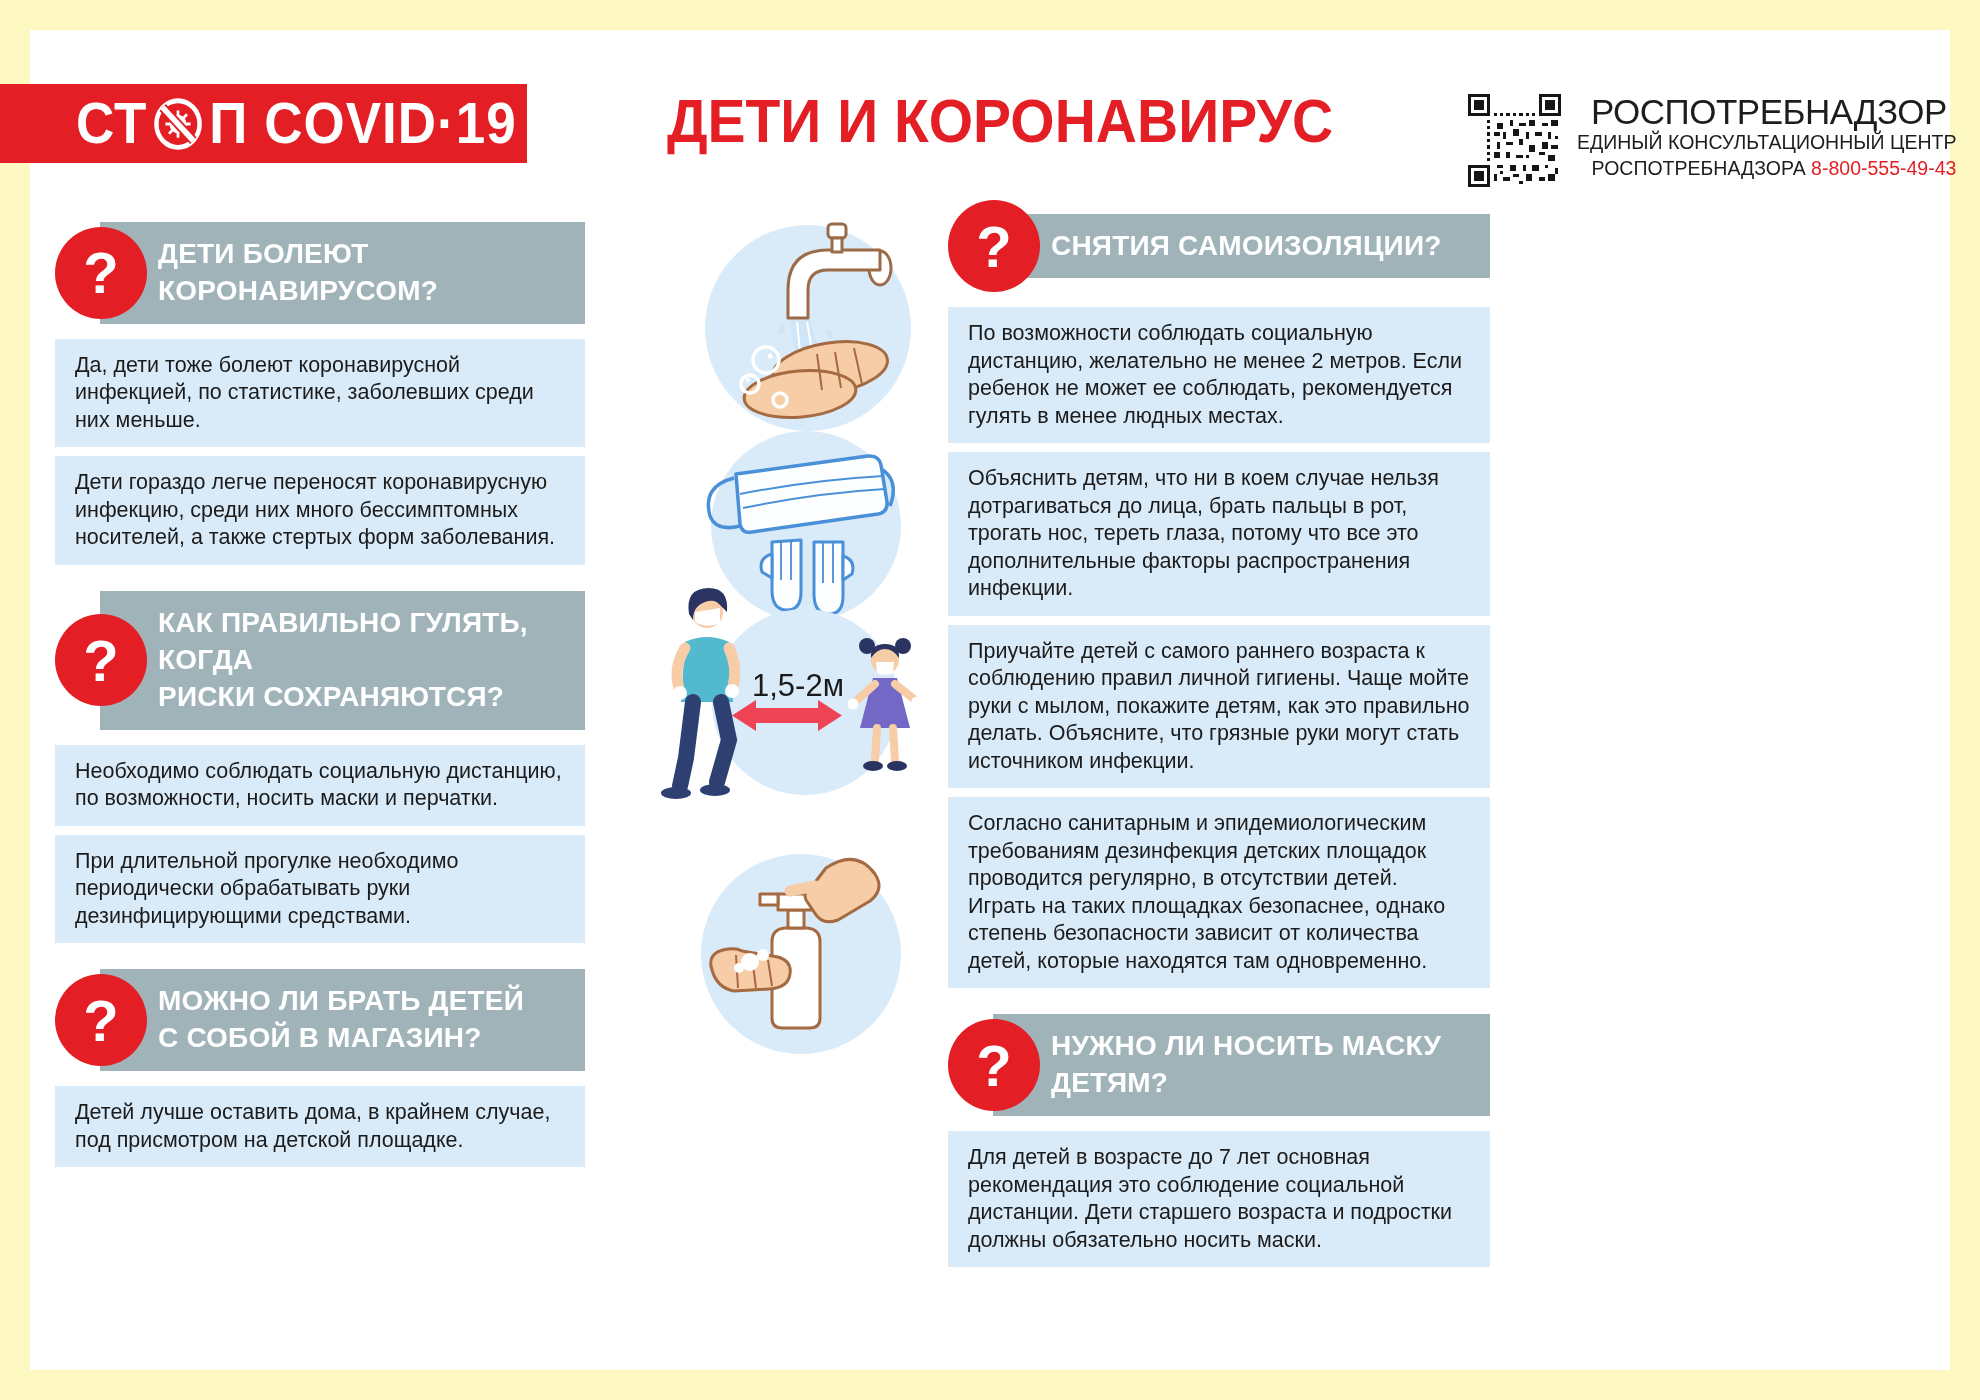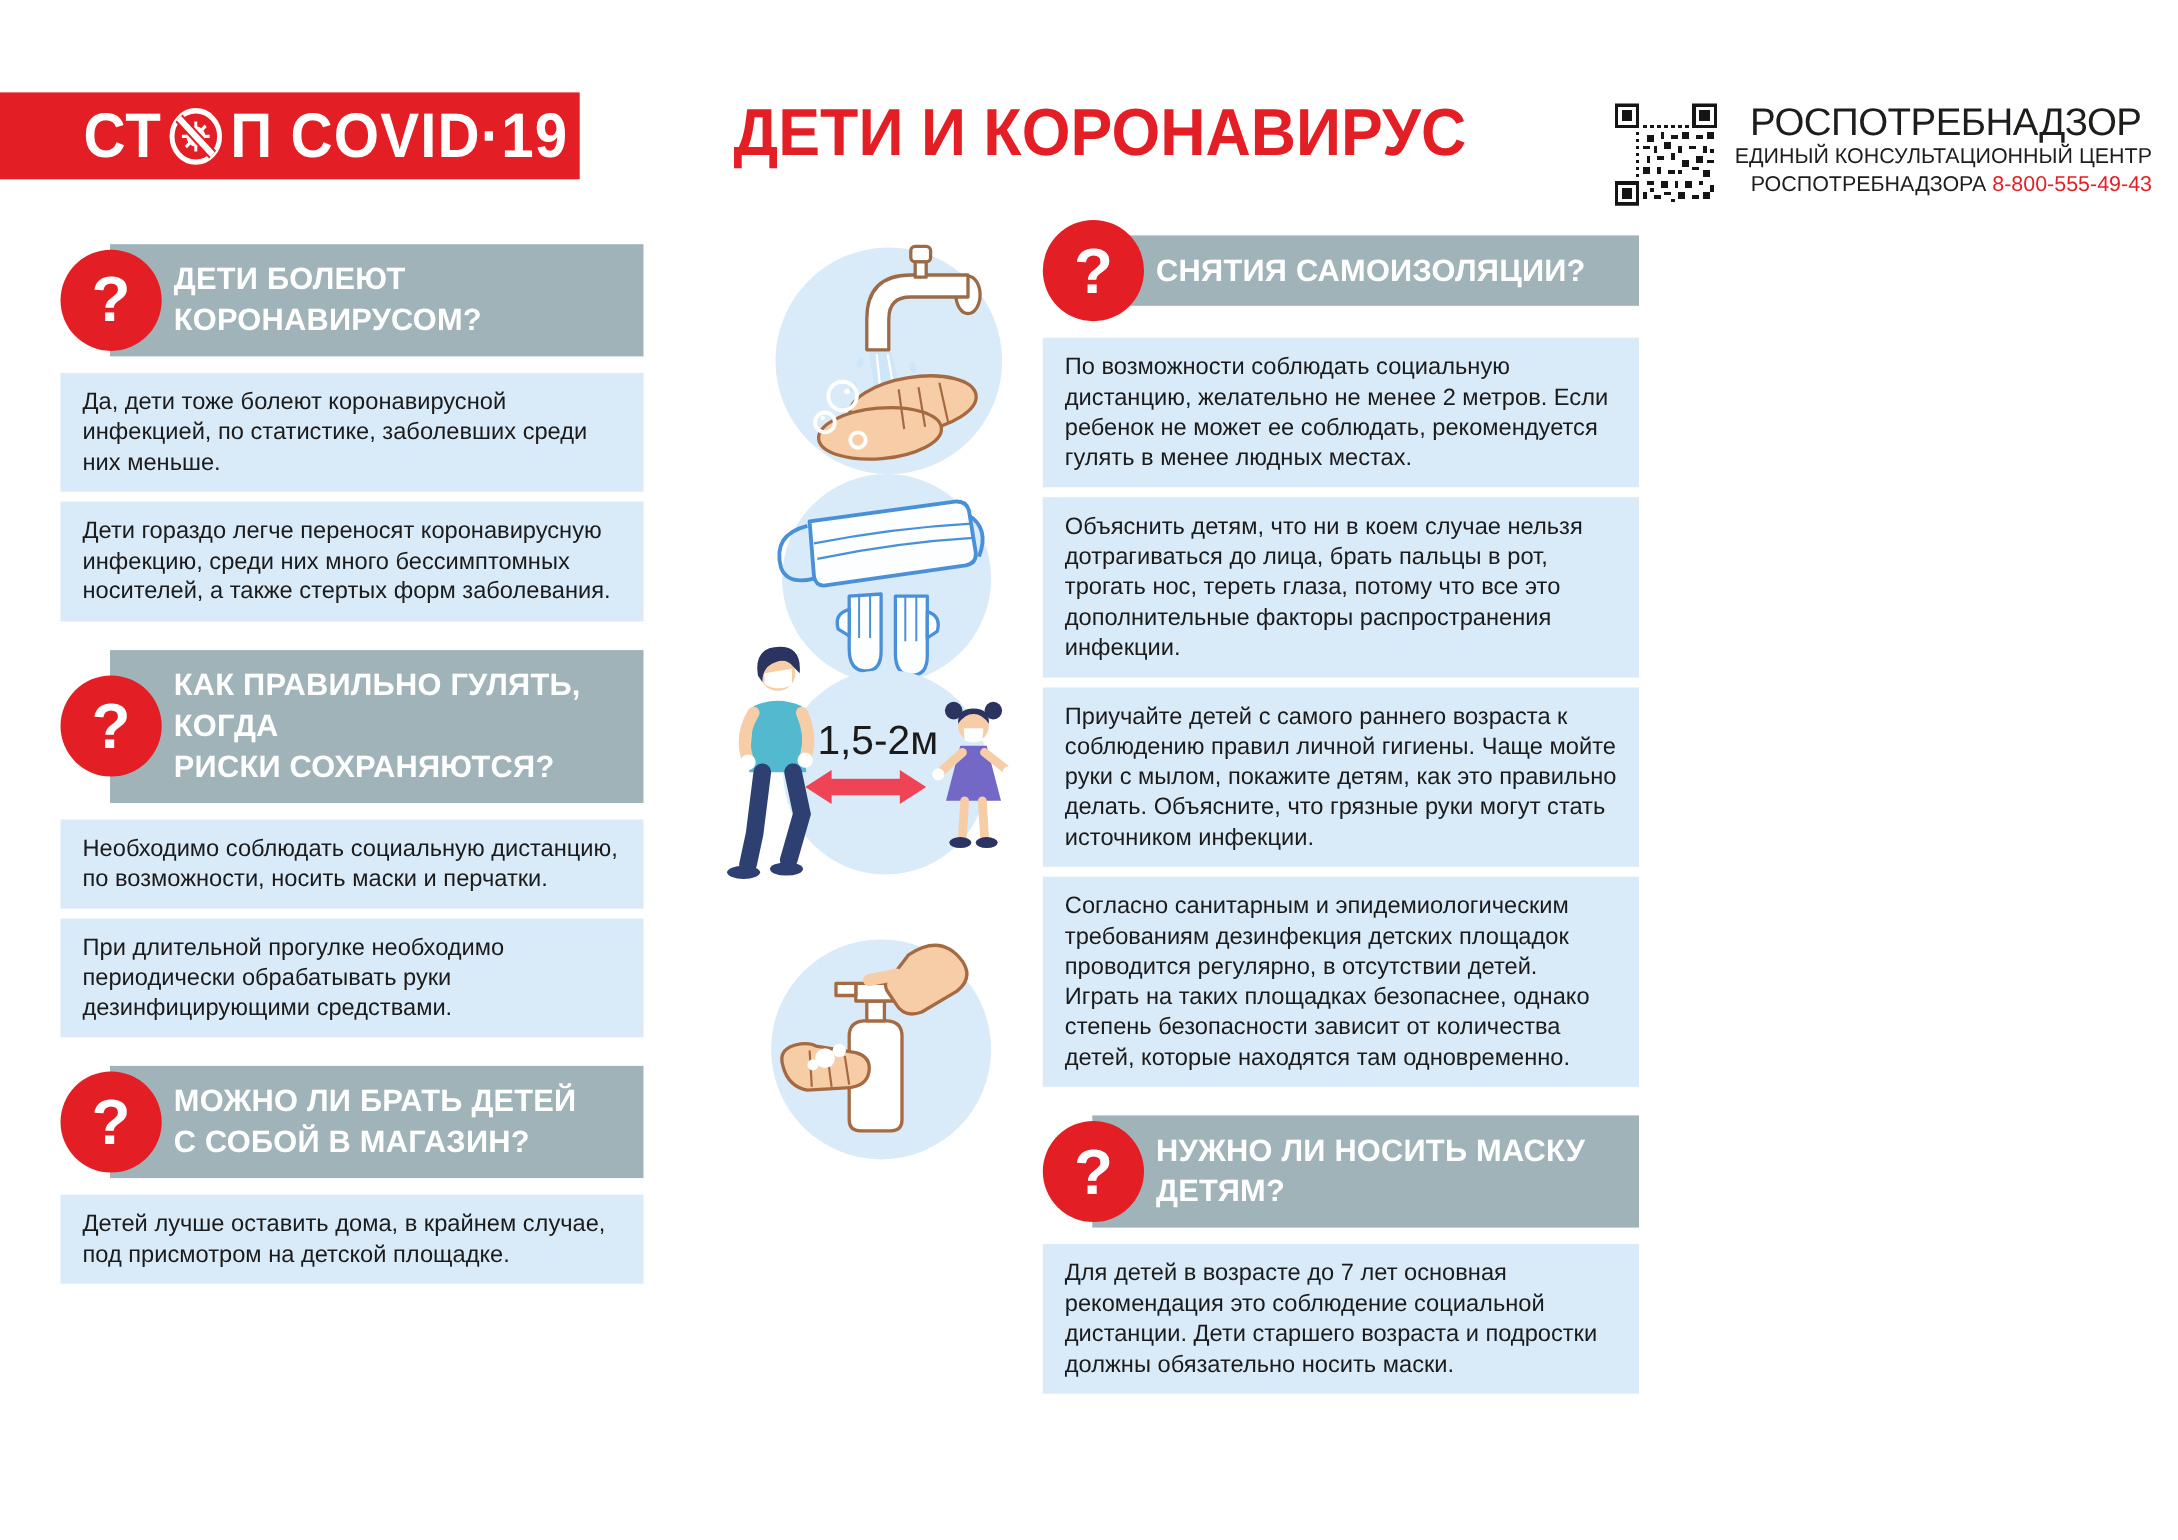--- a/index.html
+++ b/index.html
@@ -1,17 +1,17 @@
 <!DOCTYPE html>
 <html><head>
 <meta charset="utf-8">
 <style>
   html,body { margin:0; padding:0; background:#cfe0ee; }
   body { font-family:"Liberation Sans", sans-serif; }
-  .page { position:relative; width:1980px; height:1400px; background:#ffffff; overflow:hidden; }
+  .page { position:relative; width:1980px; height:1400px; background:#fef9c3; overflow:hidden; }
   .sheet { position:absolute; left:30px; top:30px; right:30px; bottom:30px; background:#ffffff; }
 
   
   .banner { position:absolute; left:0; top:84px; width:527px; height:79px; background:#e31e24;
             display:flex; align-items:center; padding-left:76px; box-sizing:border-box; color:#fff; z-index:3; }
   .brand { display:flex; align-items:center; font-weight:bold; font-size:53px; letter-spacing:1px;
            transform:scaleY(1.08); transform-origin:center; white-space:nowrap; }
   .brand svg { margin:0 4px; display:block; }
 
   .main-title { position:absolute; left:540px; right:520px; top:86px; text-align:center;
@@ -41,22 +41,22 @@
   .answer { background:#d9eaf8; color:#1b1b1b; font-size:21.5px; line-height:1.28;
             padding:13px 20px; margin-bottom:9px; }
 
   
   .illus { position:absolute; }
   .illus svg { display:block; }
   .i-wash { left:678px; top:202px; }
   .i-mask { left:682px; top:428px; }
   .i-dist { left:635px; top:562px; }
   .i-sani { left:676px; top:822px; }
-  .distance-label { position:absolute; left:738px; top:652px; width:120px; text-align:center;
-                    font-size:37px; color:#1b1b1b; z-index:2; }
+  .distance-label { position:absolute; left:738px; top:668px; width:120px; text-align:center;
+                    font-size:31px; color:#1b1b1b; z-index:2; }
 </style>
 </head>
 <body>
 
 <div class="page">
   <div class="sheet"></div>
 
   <div class="banner">
     <div class="brand">
       <span>СТ</span>

